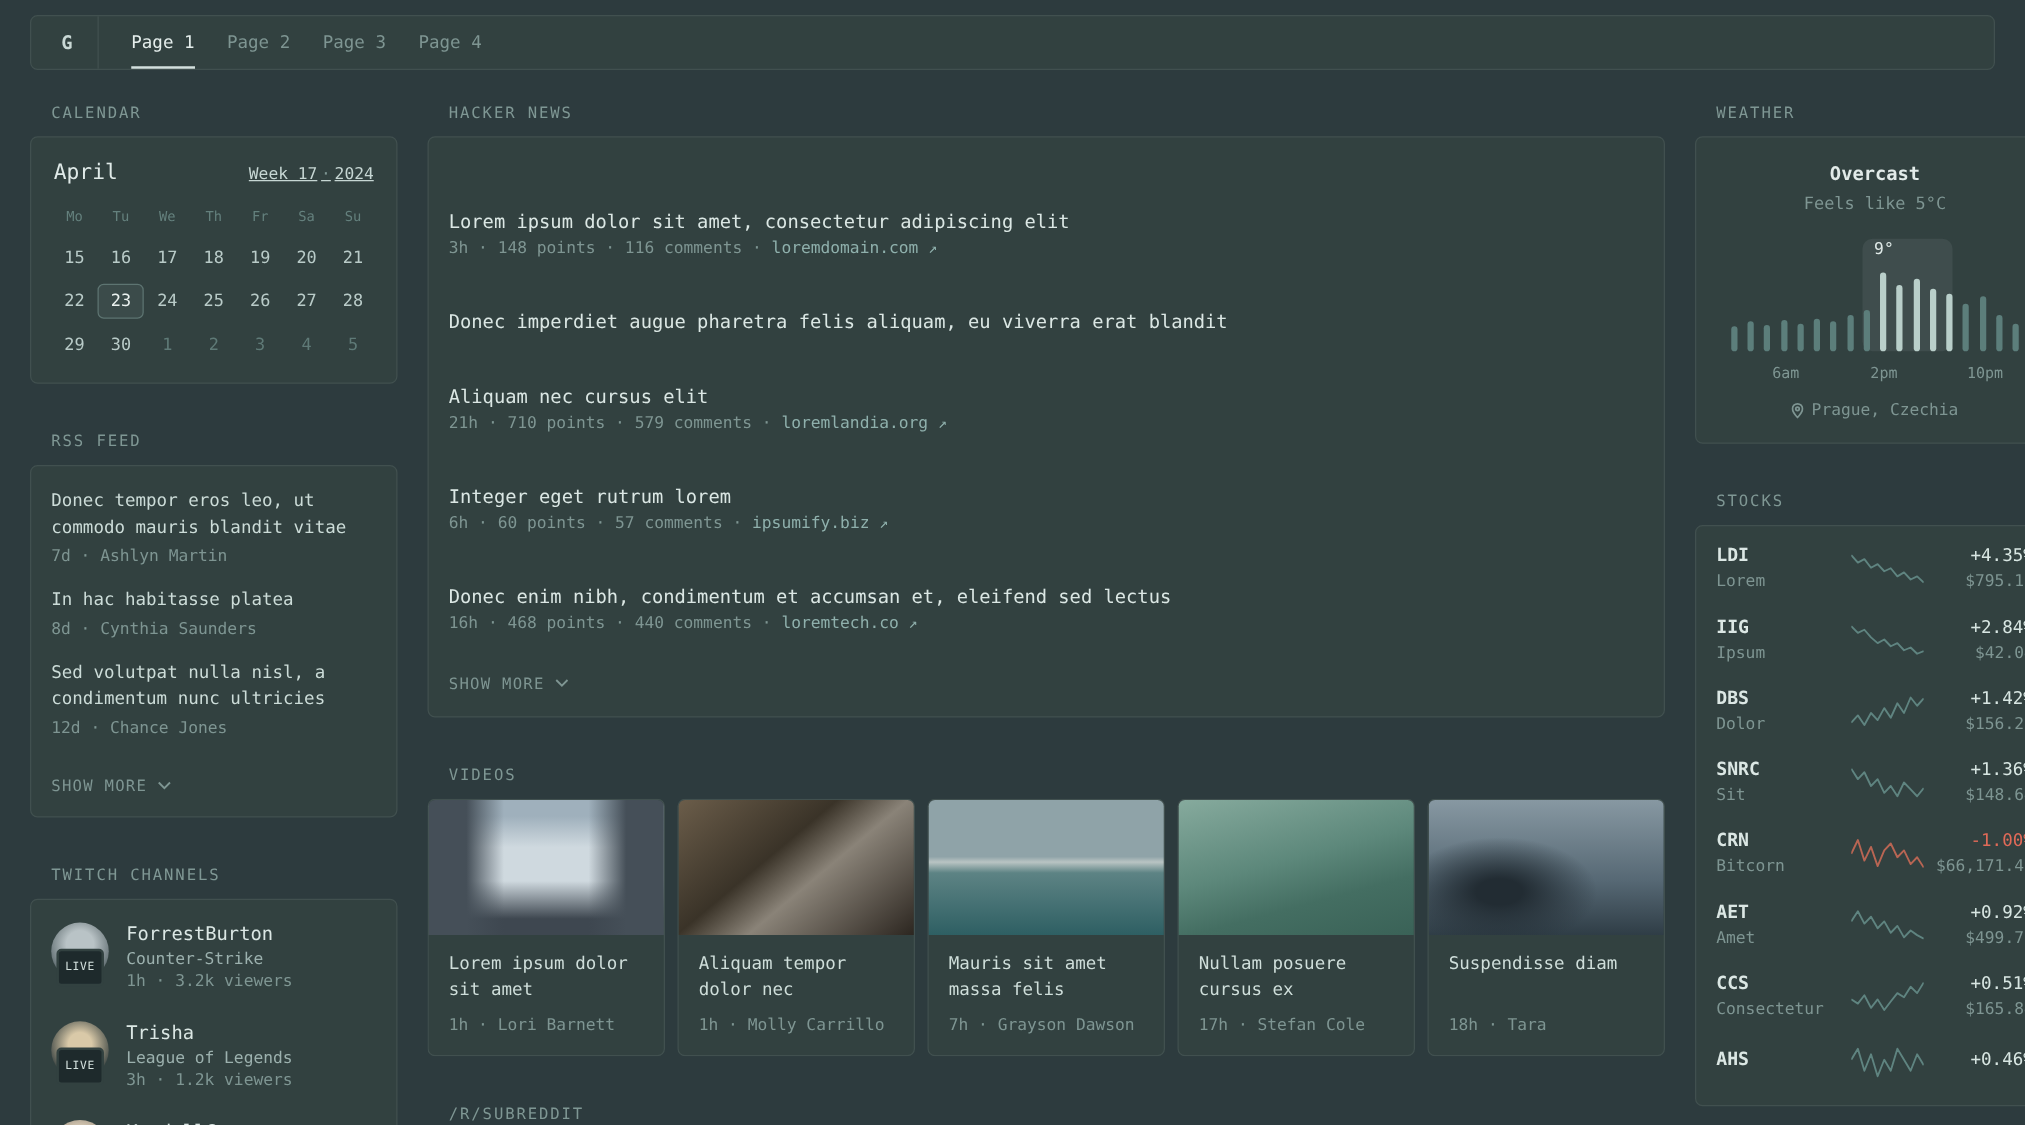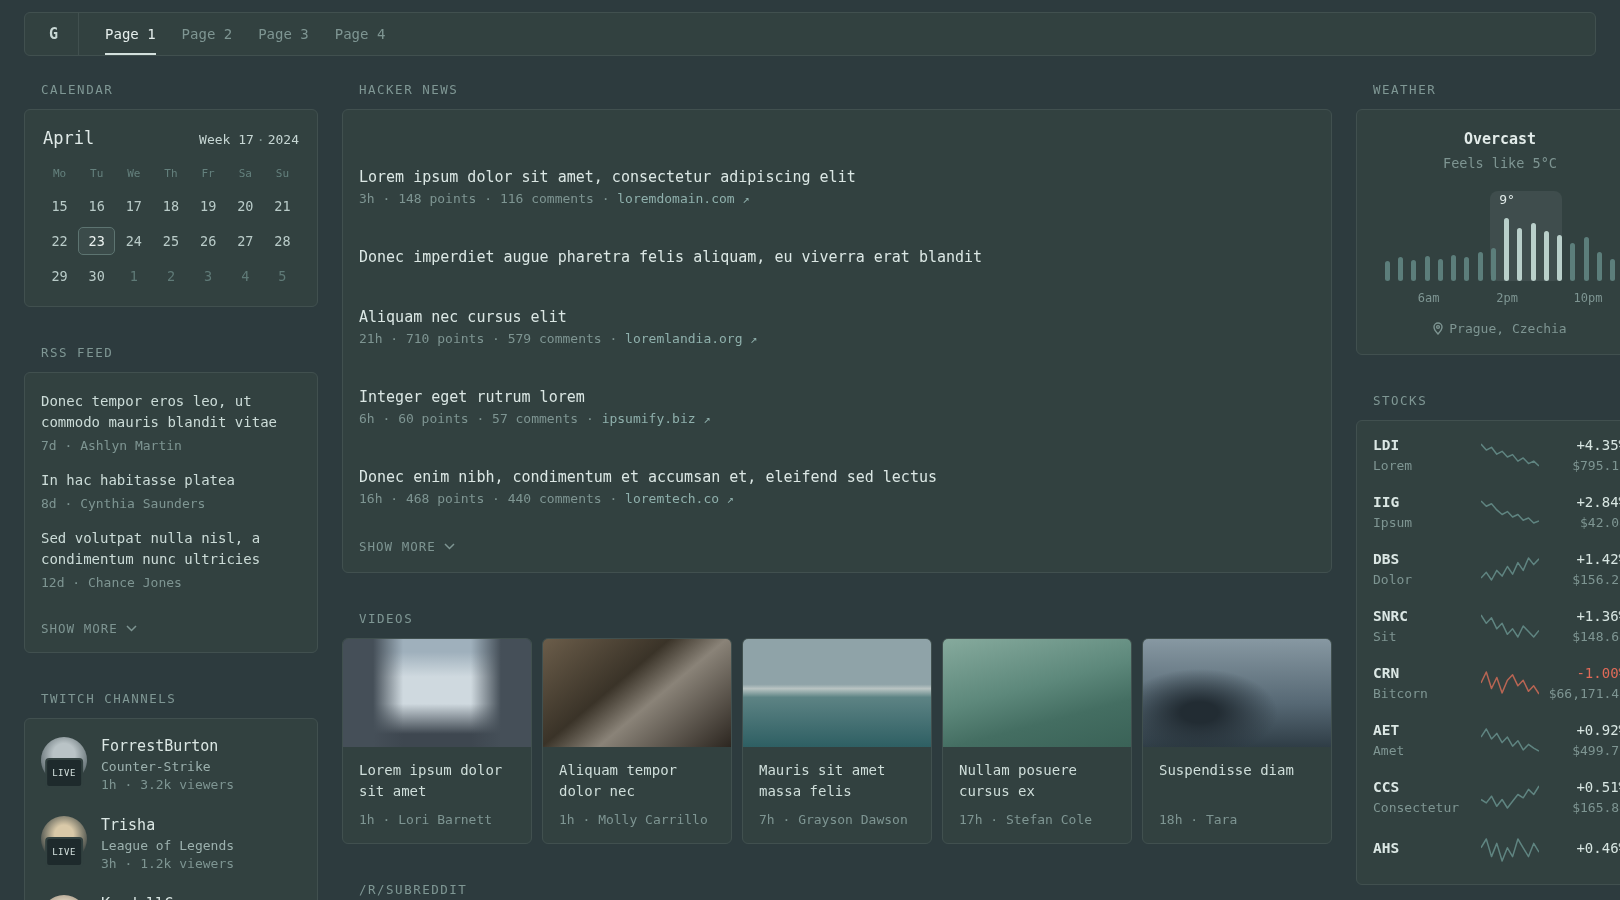--- a/index.html
+++ b/index.html
@@ -42,21 +42,21 @@
     margin-top: 14px; cursor: pointer;
   }
   .show-more svg { stroke: currentColor; fill: none; stroke-width: 1.5; }
   .meta { font-size: 13px; color: var(--dim, #7e9592); margin-top: 5px; }
   .domain { color: var(--accent, #8fb0ac); text-decoration: none; cursor: pointer; }
   .ext { color: var(--accent, #8fb0ac); font-size: 12px; }
   
   .cal-card { padding: 16px; }
   .cal-head { display: flex; justify-content: space-between; align-items: baseline; padding: 2px 2px 6px; }
   .cal-month { font-size: 17px; color: #e0eae8; }
-  .cal-week { font-size: 13px; color: #c6d6d3; }
+  .cal-week { font-size: 13px; color: #c6d6d3; text-decoration: underline; }
   .cal-week .sep { color: var(--dim, #7e9592); padding: 0 3px; }
   .cal-grid { display: grid; grid-template-columns: repeat(7, 1fr); row-gap: 7px; margin-top: 8px; text-align: center; }
   .cal-dow { font-size: 11px; color: #64807d; padding: 5px 0; }
   .cal-cell { font-size: 13.5px; color: #b9cbc8; padding: 5px 0; border: 1px solid transparent; border-radius: 5px; cursor: pointer; }
   .cal-cell.muted { color: #5f7a77; }
   .cal-cell.selected { border-color: #5d7471; background: #3b4b4a; color: #eaf1ef; }
   
   .rss-card { padding: 18px 16px 16px; }
   .rss-item { margin-bottom: 17px; }
   .rss-title { font-size: 14px; line-height: 21px; color: #ccdcd8; cursor: pointer; }

